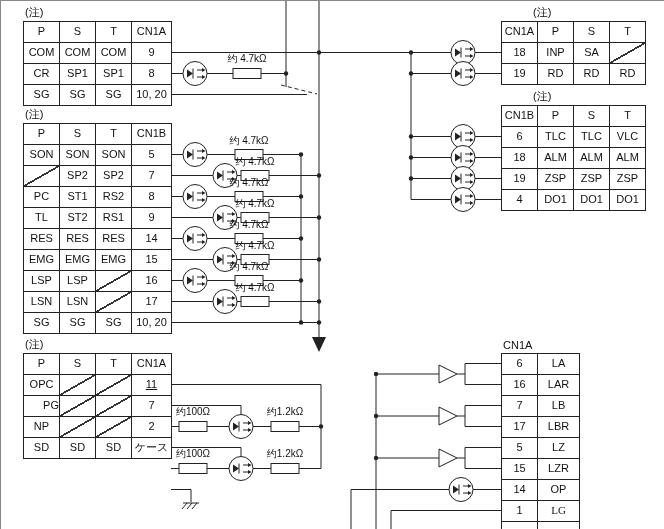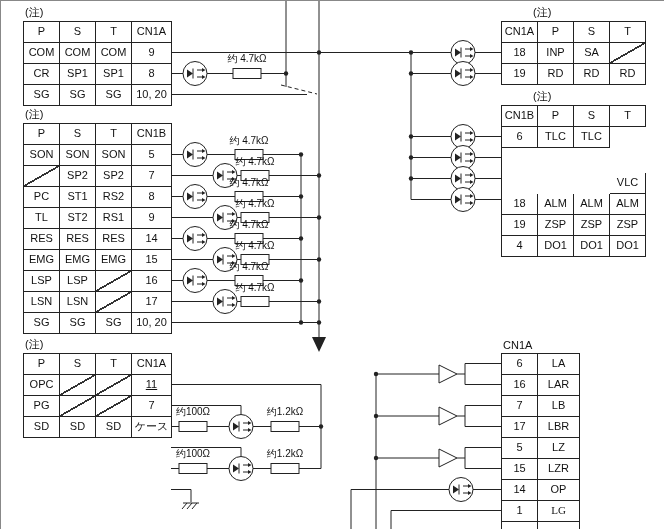--- a/index.html
+++ b/index.html
@@ -299,24 +299,30 @@
         <div class="tcell" style="width: 36px;">T</div>
         <div class="tcell" style="width: 40px;">CN1A</div>
       </div>
       <div class="trow">
         <div class="tcell" style="width: 36px;">OPC</div>
         <div class="tcell diag" style="width: 36px;"></div>
         <div class="tcell diag" style="width: 36px;"></div>
         <div class="tcell" style="width: 40px; text-decoration: underline;">11</div>
       </div>
       <div class="trow">
-        <div class="tcell" style="width: 36px;">PG</div>
+        <div class="tcell" style="width: 36px; text-align: right;">PG</div>
         <div class="tcell diag" style="width: 36px;"></div>
         <div class="tcell diag" style="width: 36px;"></div>
         <div class="tcell" style="width: 40px;">7</div>
+      </div>
+      <div class="trow">
+        <div class="tcell" style="width: 36px;">NP</div>
+        <div class="tcell diag" style="width: 36px;"></div>
+        <div class="tcell diag" style="width: 36px;"></div>
+        <div class="tcell" style="width: 40px;">2</div>
       </div>
       <div class="trow">
         <div class="tcell" style="width: 36px;">SD</div>
         <div class="tcell" style="width: 36px;">SD</div>
         <div class="tcell" style="width: 36px;">SD</div>
         <div class="tcell" style="width: 40px;">ケース</div>
       </div>
     </div>
   <div class="ptable" style="left:500px;top:20px">
       <div class="trow">
@@ -342,21 +348,21 @@
       <div class="trow">
         <div class="tcell" style="width: 36px;">CN1B</div>
         <div class="tcell" style="width: 36px;">P</div>
         <div class="tcell" style="width: 36px;">S</div>
         <div class="tcell" style="width: 36px;">T</div>
       </div>
       <div class="trow">
         <div class="tcell" style="width: 36px;">6</div>
         <div class="tcell" style="width: 36px;">TLC</div>
         <div class="tcell" style="width: 36px;">TLC</div>
-        <div class="tcell" style="width: 36px; margin-top: 46px;">VLC</div>
+        <div class="tcell" style="width: 36px;">VLC</div>
       </div>
       <div class="trow">
         <div class="tcell" style="width: 36px;">18</div>
         <div class="tcell" style="width: 36px;">ALM</div>
         <div class="tcell" style="width: 36px;">ALM</div>
         <div class="tcell" style="width: 36px;">ALM</div>
       </div>
       <div class="trow">
         <div class="tcell" style="width: 36px;">19</div>
         <div class="tcell" style="width: 36px;">ZSP</div>

